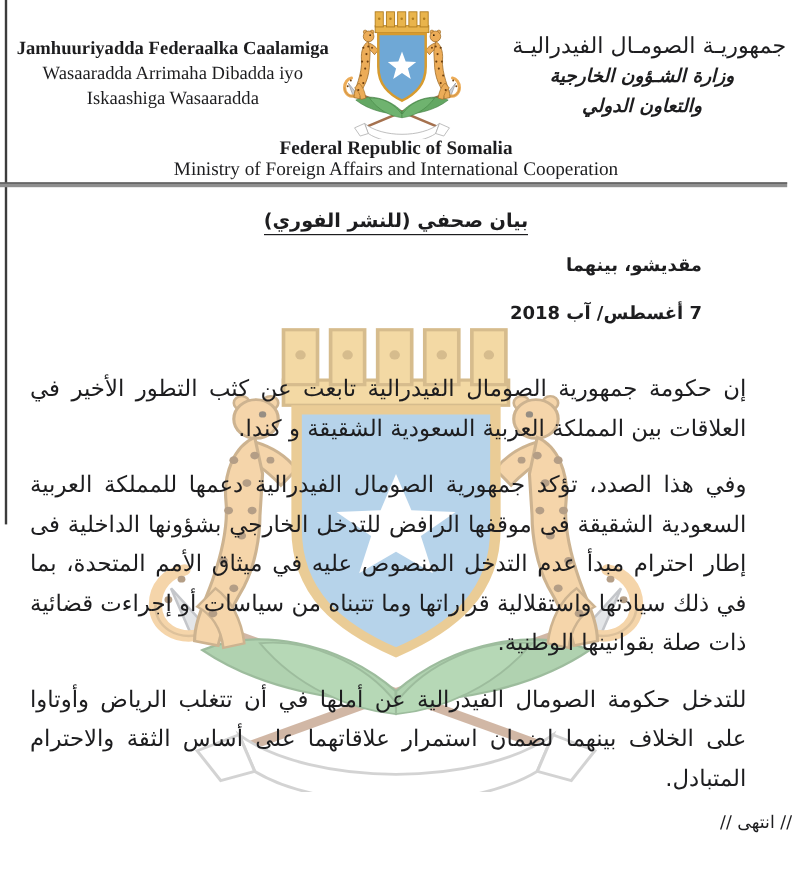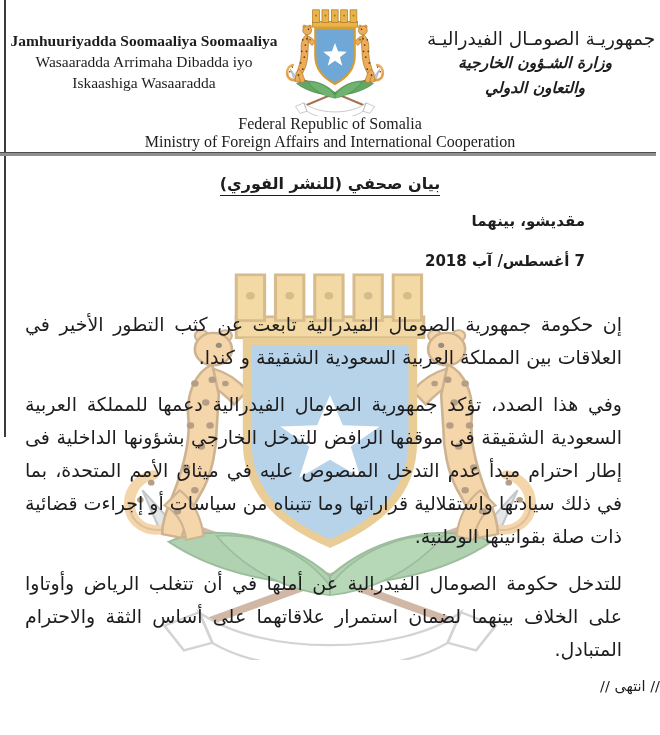--- a/index.html
+++ b/index.html
@@ -29,21 +29,21 @@
     text-align:center;direction:rtl;line-height:25px;z-index:4;
     white-space:nowrap;
   }
   .arabic-block .l1{font-weight:normal;font-size:18.5px;padding-left:12px;}
   .arabic-block .l2,.arabic-block .l3{font-size:15.5px;font-weight:bold;font-style:italic;}
   .english-block{
     position:absolute;left:0;top:115px;width:100%;
     text-align:center;font-family:"Liberation Serif",serif;
     line-height:18px;font-size:16px;z-index:4;
   }
-  .english-block .l1{font-weight:normal;}
+  .english-block .l1{font-weight:bold;}
   .separator{
     position:absolute;left:0;top:152px;width:656px;height:3px;
     background:#8f8f8f;border-top:1px solid #4e4e4e;z-index:4;
   }
   
   .watermark{
     position:absolute;left:112px;top:250px;width:436px;height:410px;
     opacity:.5;z-index:1;pointer-events:none;
   }
   
@@ -144,21 +144,21 @@
       <path d="M100,76 L105.9,91.9 L122.8,92.6 L109.5,103.1 L114.1,119.4 L100,110 L85.9,119.4 L90.5,103.1 L77.2,92.6 L94.1,91.9 Z" fill="#FFFFFF"></path>
     </symbol>
   </defs>
 </svg>
 
 <div class="page">
 
   <div class="edge-line"></div>
 
   <div class="somali-block">
-    <div class="l1">Jamhuuriyadda Soomaaliya Soomaaliya</div>
+    <div class="l1">Jamhuuriyadda Federaalka Caalamiga</div>
     <div class="l2">Wasaaradda Arrimaha Dibadda iyo</div>
     <div class="l3">Iskaashiga Wasaaradda</div>
   </div>
 
   <div class="emblem-box">
     <svg width="104" height="113" viewBox="0 0 200 215" preserveAspectRatio="none">
         <use href="#emblem"></use>
       </svg>
   </div>
 

